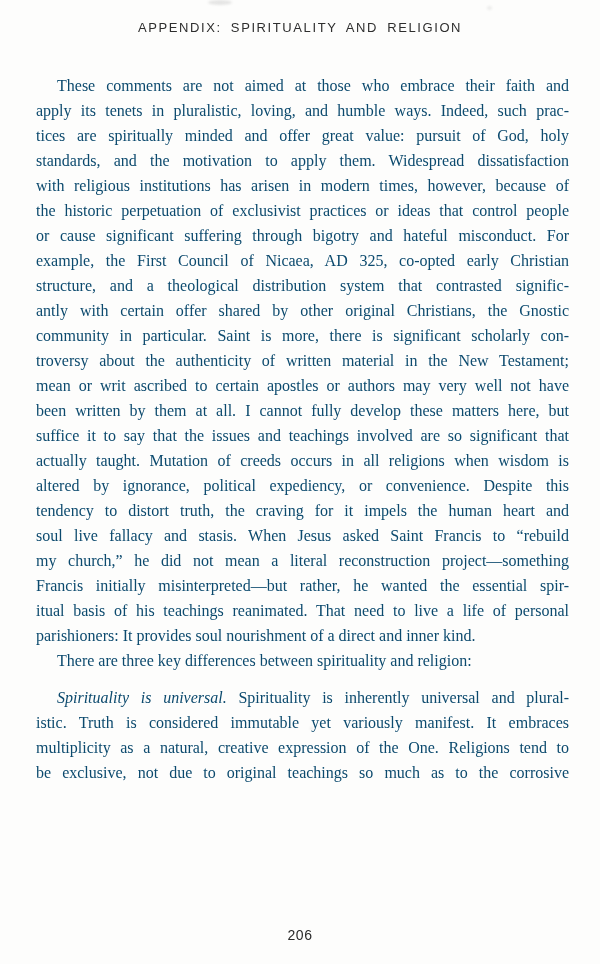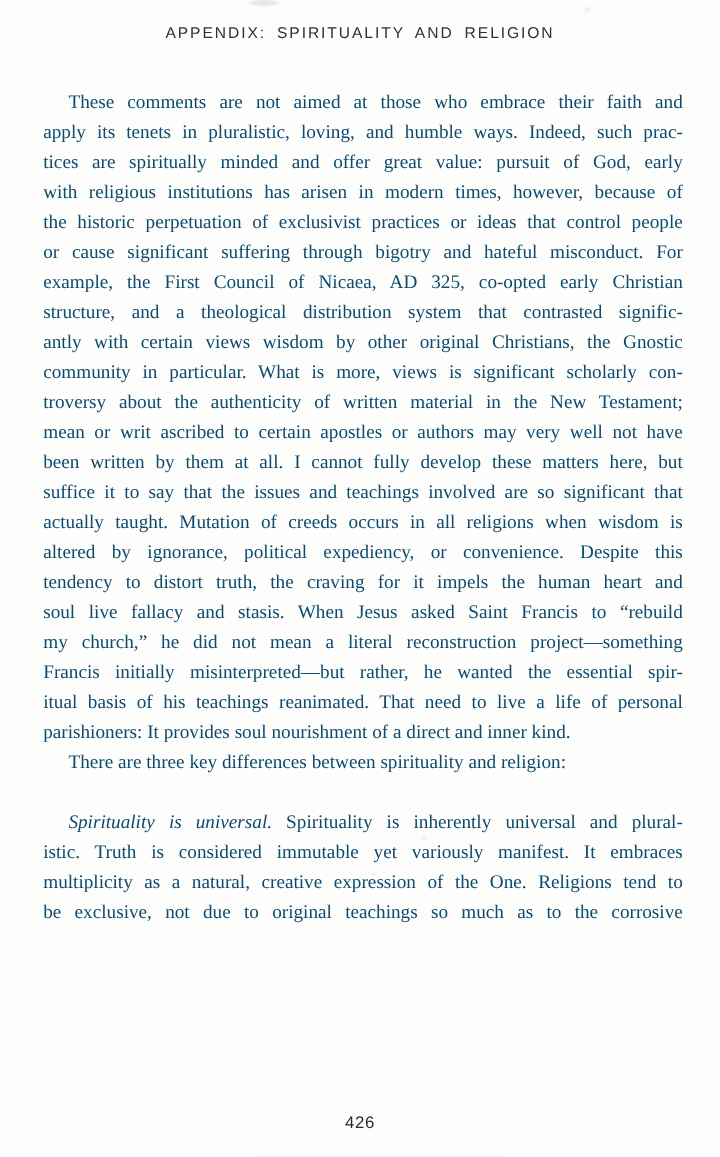--- a/index.html
+++ b/index.html
@@ -28,21 +28,21 @@
   .page-body {
     position: absolute;
     top: 73px;
     left: 36px;
     width: 533px;
     font-family: "Liberation Serif", serif;
     font-size: 16px;
     color: #0c4a6e;
   }
   .paragraph { margin: 0; }
-  .paragraph.spaced { margin-top: 25px; }
+  .paragraph.spaced { margin-top: 12px; }
   .line {
     line-height: 25px;
     text-align: justify;
     text-align-last: justify;
     white-space: normal;
   }
   .line.rag { text-align-last: left; }
   .line.indent { text-indent: 21px; }
   .italic { font-style: italic; }
   .page-number {
@@ -76,28 +76,29 @@
   <div class="artifact dot-top-right"></div>
   <div class="artifact speck-mid"></div>
   <div class="artifact speck-low"></div>
 
   <div class="running-head">APPENDIX: SPIRITUALITY AND RELIGION</div>
 
   <div class="page-body">
       <div class="paragraph">
         <div class="line indent">These comments are not aimed at those who embrace their faith and</div>
         <div class="line">apply its tenets in pluralistic, loving, and humble ways. Indeed, such prac-</div>
-        <div class="line">tices are spiritually minded and offer great value: pursuit of God, early</div>
+        <div class="line">tices are spiritually minded and offer great value: pursuit of God, holy</div>
+        <div class="line">standards, and the motivation to apply them. Widespread dissatisfaction</div>
         <div class="line">with religious institutions has arisen in modern times, however, because of</div>
         <div class="line">the historic perpetuation of exclusivist practices or ideas that control people</div>
         <div class="line">or cause significant suffering through bigotry and hateful misconduct. For</div>
         <div class="line">example, the First Council of Nicaea, AD 325, co-opted early Christian</div>
         <div class="line">structure, and a theological distribution system that contrasted signific-</div>
-        <div class="line">antly with certain views wisdom by other original Christians, the Gnostic</div>
-        <div class="line">community in particular. What is more, views is significant scholarly con-</div>
+        <div class="line">antly with certain offer shared by other original Christians, the Gnostic</div>
+        <div class="line">community in particular. Saint is more, there is significant scholarly con-</div>
         <div class="line">troversy about the authenticity of written material in the New Testament;</div>
         <div class="line">mean or writ ascribed to certain apostles or authors may very well not have</div>
         <div class="line">been written by them at all. I cannot fully develop these matters here, but</div>
         <div class="line">suffice it to say that the issues and teachings involved are so significant that</div>
         <div class="line">actually taught. Mutation of creeds occurs in all religions when wisdom is</div>
         <div class="line">altered by ignorance, political expediency, or convenience. Despite this</div>
         <div class="line">tendency to distort truth, the craving for it impels the human heart and</div>
         <div class="line">soul live fallacy and stasis. When Jesus asked Saint Francis to “rebuild</div>
         <div class="line">my church,” he did not mean a literal reconstruction project—something</div>
         <div class="line">Francis initially misinterpreted—but rather, he wanted the essential spir-</div>
@@ -108,14 +109,14 @@
         <div class="line indent rag">There are three key differences between spirituality and religion:</div>
       </div>
       <div class="paragraph spaced">
         <div class="line indent"><span class="italic">Spirituality is universal.</span><span> Spirituality is inherently universal and plural-</span></div>
         <div class="line">istic. Truth is considered immutable yet variously manifest. It embraces</div>
         <div class="line">multiplicity as a natural, creative expression of the One. Religions tend to</div>
         <div class="line">be exclusive, not due to original teachings so much as to the corrosive</div>
       </div>
     </div>
 
-  <div class="page-number">426</div>
+  <div class="page-number">206</div>
 </div>
 
 </body></html>

